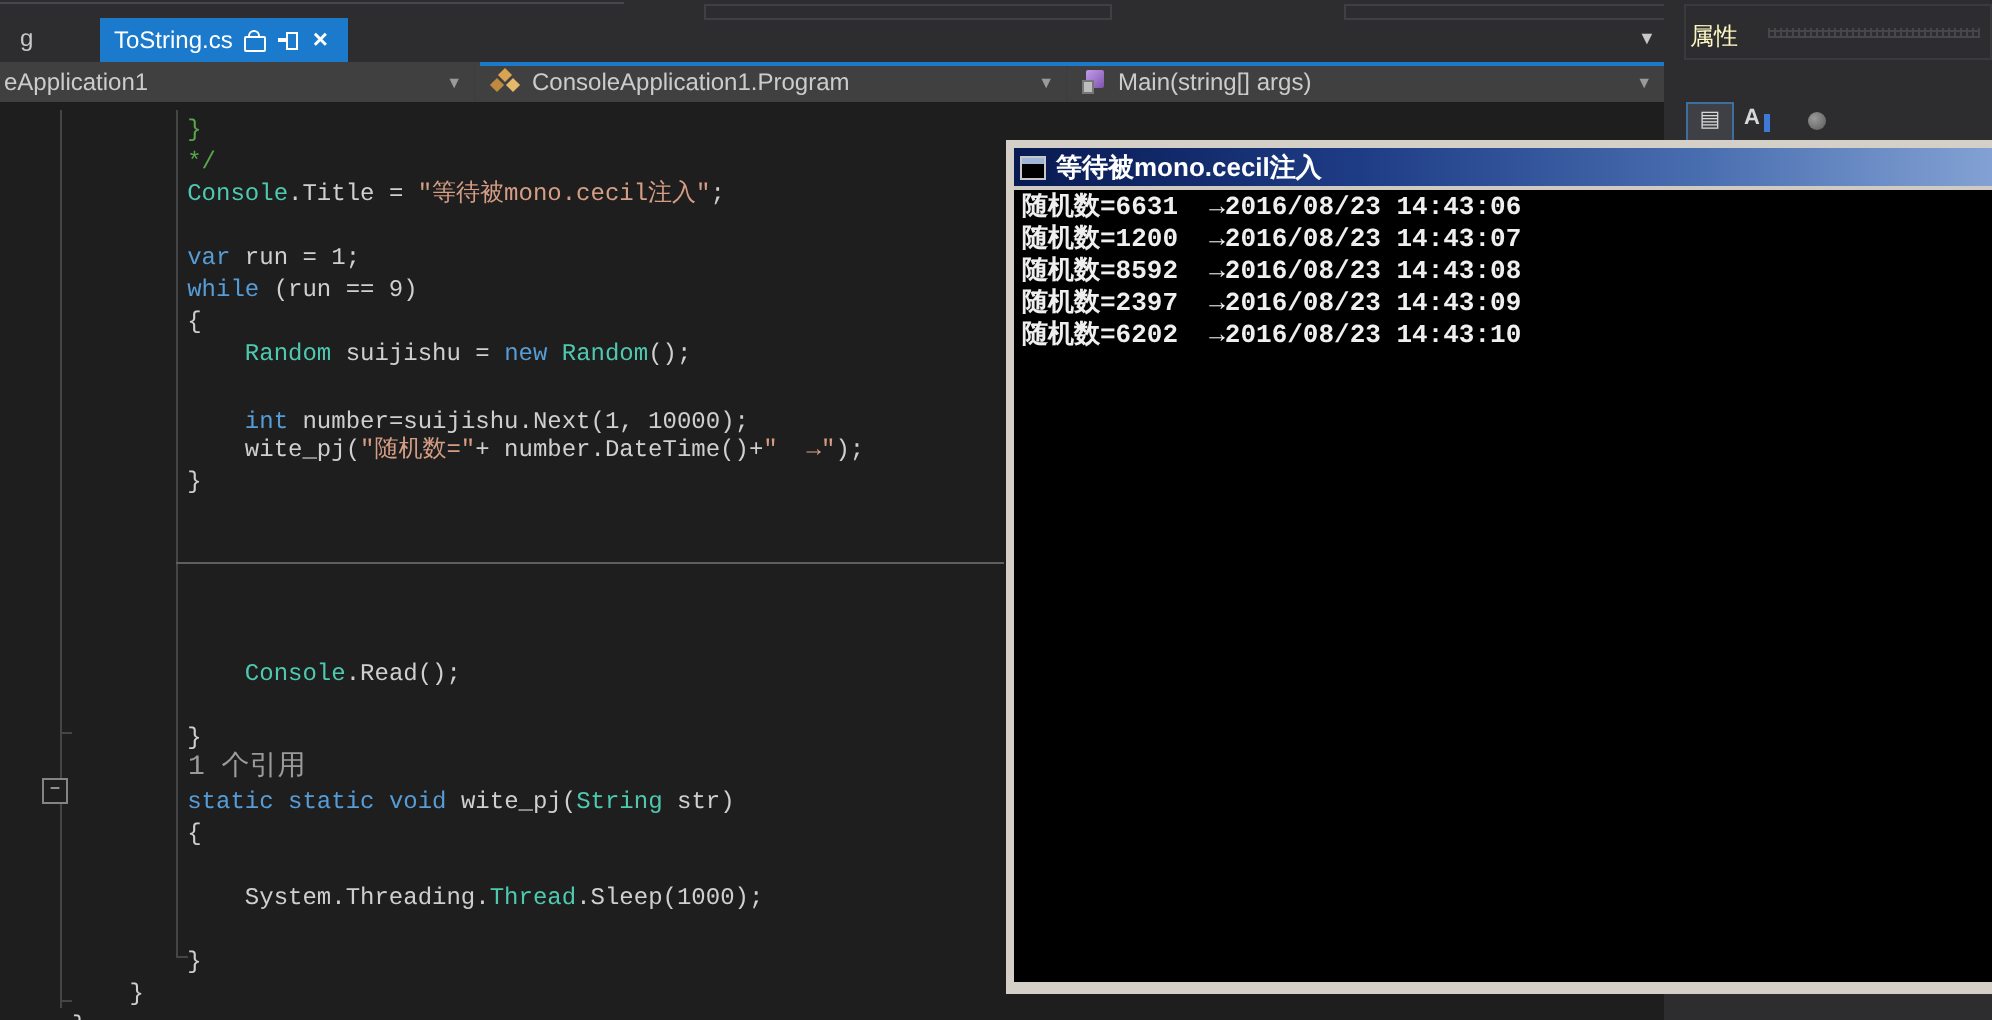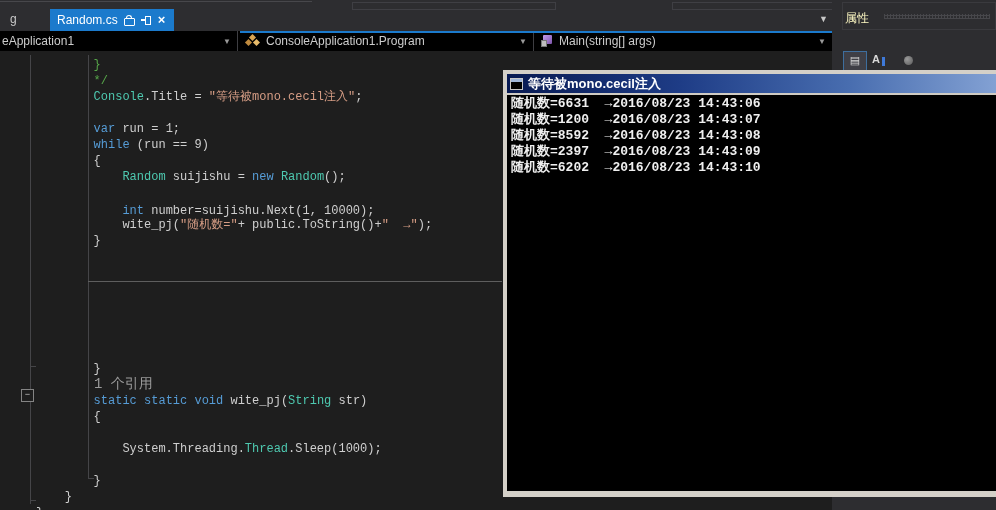--- a/index.html
+++ b/index.html
@@ -18,21 +18,21 @@
   .lock-ic{position:relative;width:9px;height:6px;border:1px solid #fff;border-radius:1px;margin-top:3px;}
   .lock-ic:before{content:"";position:absolute;top:-4px;left:1px;width:4px;height:3px;
                   border:1px solid #fff;border-bottom:none;border-radius:3px 3px 0 0;}
   .pin-ic{position:relative;width:11px;height:10px;}
   .pin-ic .stem{position:absolute;left:0;top:4px;width:4px;height:2px;background:#fff;}
   .pin-ic .head{position:absolute;left:4px;top:1px;width:4px;height:7px;border:1px solid #fff;}
   .tab-close{color:#fff;font-size:13px;line-height:10px;font-weight:bold;}
   .doc-dd{position:absolute;left:819px;top:14px;color:#C8C8C8;font-size:9px;}
 
   
-  .navbar{position:absolute;left:0;top:31px;width:832px;height:20px;background:#000000;}
+  .navbar{position:absolute;left:0;top:31px;width:832px;height:20px;background:#404040;}
   .nav-accent{position:absolute;left:240px;top:0;width:592px;height:2px;background:#1B7ACC;}
   .nav-sec{position:absolute;top:0;height:20px;display:flex;align-items:center;gap:6px;
            box-sizing:border-box;color:#CCCCCC;font-size:12px;white-space:nowrap;overflow:hidden;}
   .nav-sec .chev{position:absolute;right:6px;top:6px;font-size:8px;color:#9A9A9A;}
   .sec1{left:0;width:238px;padding-left:2px;border-right:1px solid #3E3E42;}
   .sec2{left:240px;width:294px;padding-left:6px;border-right:1px solid #3E3E42;}
   .sec3{left:535px;width:297px;padding-left:6px;}
   .cls-icon{position:relative;width:14px;height:12px;flex:0 0 14px;}
   .cls-icon i{position:absolute;width:5px;height:5px;background:#D8A452;transform:rotate(45deg);}
   .cls-icon i:nth-child(1){left:4px;top:0;}
@@ -95,21 +95,21 @@
 <body>
 
 <div class="screen">
 
   <div class="ts-line" style="left:0;top:1px;width:312px;height:1px;"></div>
   <div class="ts-box" style="left:352px;top:2px;width:202px;height:6px;"></div>
   <div class="ts-box" style="left:672px;top:2px;width:247px;height:6px;"></div>
 
   <div class="tab-partial">g</div>
   <div class="tab-active">
-    <span class="tab-label">Random.cs</span>
+    <span class="tab-label">ToString.cs</span>
     <span class="lock-ic"></span>
     <span class="pin-ic">
         <span class="stem"></span>
         <span class="head"></span>
       </span>
     <span class="tab-close">×</span>
   </div>
   <div class="doc-dd">▼</div>
 
   <div class="navbar">
@@ -154,27 +154,28 @@
         <div class="code-line" style="top: 6px;"><span class="seg c">        }</span></div>
         <div class="code-line" style="top: 22px;"><span class="seg c">        */</span></div>
         <div class="code-line" style="top: 38px;"><span class="seg d">        </span><span class="seg t">Console</span><span class="seg d">.Title = </span><span class="seg s">"等待被mono.cecil注入"</span><span class="seg d">;</span></div>
         <div class="code-line" style="top: 54px;"></div>
         <div class="code-line" style="top: 70px;"><span class="seg d">        </span><span class="seg k">var</span><span class="seg d"> run = 1;</span></div>
         <div class="code-line" style="top: 86px;"><span class="seg d">        </span><span class="seg k">while</span><span class="seg d"> (run == 9)</span></div>
         <div class="code-line" style="top: 102px;"><span class="seg d">        {</span></div>
         <div class="code-line" style="top: 118px;"><span class="seg d">            </span><span class="seg t">Random</span><span class="seg d"> suijishu = </span><span class="seg k">new</span><span class="seg d"> </span><span class="seg t">Random</span><span class="seg d">();</span></div>
         <div class="code-line" style="top: 152px;"><span class="seg d">            </span><span class="seg k">int</span><span class="seg d"> number=suijishu.Next(1, 10000);</span></div>
         <div class="code-line" style="top: 150px;"></div>
-        <div class="code-line" style="top: 166px;"><span class="seg d">            wite_pj(</span><span class="seg s">"随机数="</span><span class="seg d">+ public.ToString()+</span><span class="seg s">"  →"</span><span class="seg d">);</span></div>
+        <div class="code-line" style="top: 166px;"><span class="seg d">            wite_pj(</span><span class="seg s">"随机数="</span><span class="seg d">+ number.DateTime()+</span><span class="seg s">"  →"</span><span class="seg d">);</span></div>
         <div class="code-line" style="top: 182px;"><span class="seg d">        }</span></div>
         <div class="code-line" style="top: 198px;"></div>
         <div class="code-line" style="top: 214px;"></div>
         <div class="code-sep" style="top: 230px;"></div>
         <div class="code-line" style="top: 246px;"></div>
         <div class="code-line" style="top: 262px;"></div>
+        <div class="code-line" style="top: 278px;"><span class="seg d">            </span><span class="seg t">Console</span><span class="seg d">.Read();</span></div>
         <div class="code-line" style="top: 294px;"></div>
         <div class="code-line" style="top: 310px;"><span class="seg d">        }</span></div>
         <div class="code-line lens" style="top: 326px;">1 个引用</div>
         <div class="code-line" style="top: 342px;"><span class="seg d">        </span><span class="seg k">static</span><span class="seg d"> </span><span class="seg k">static</span><span class="seg d"> </span><span class="seg k">void</span><span class="seg d"> wite_pj(</span><span class="seg t">String</span><span class="seg d"> str)</span></div>
         <div class="code-line" style="top: 358px;"><span class="seg d">        {</span></div>
         <div class="code-line" style="top: 390px;"><span class="seg d">            System.Threading.</span><span class="seg t">Thread</span><span class="seg d">.Sleep(1000);</span></div>
         <div class="code-line" style="top: 406px;"></div>
         <div class="code-line" style="top: 422px;"><span class="seg d">        }</span></div>
         <div class="code-line" style="top: 438px;"><span class="seg d">    }</span></div>
         <div class="code-line" style="top: 454px;"><span class="seg d">}</span></div>

